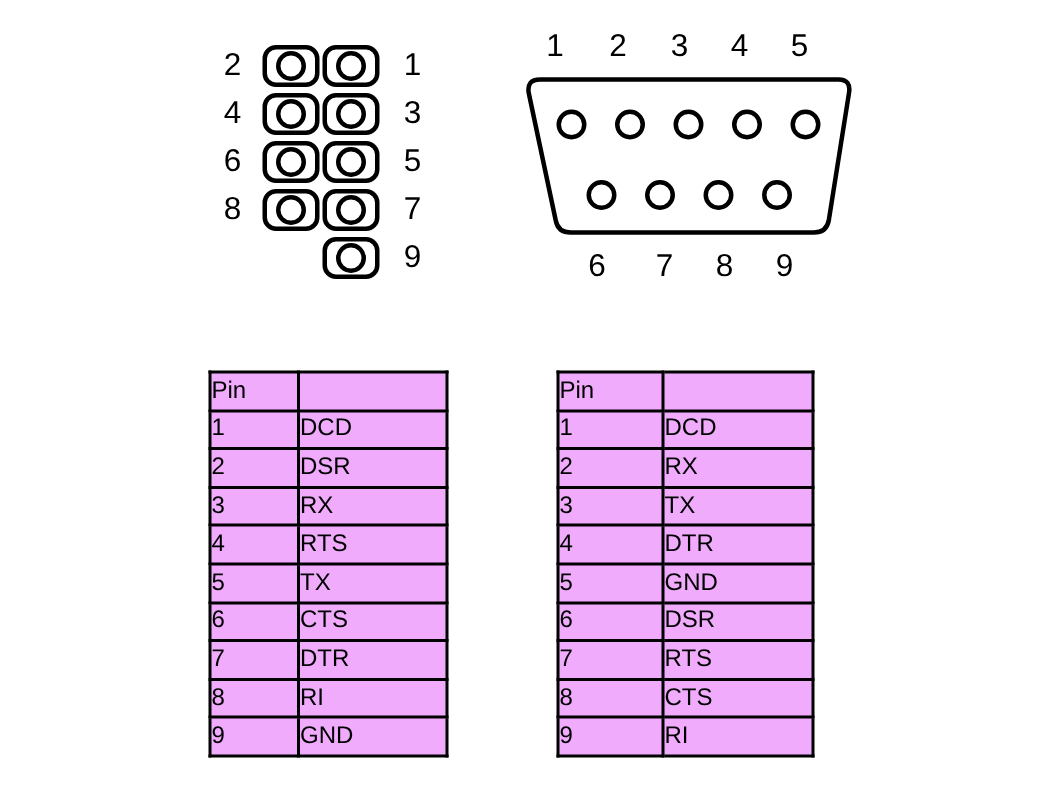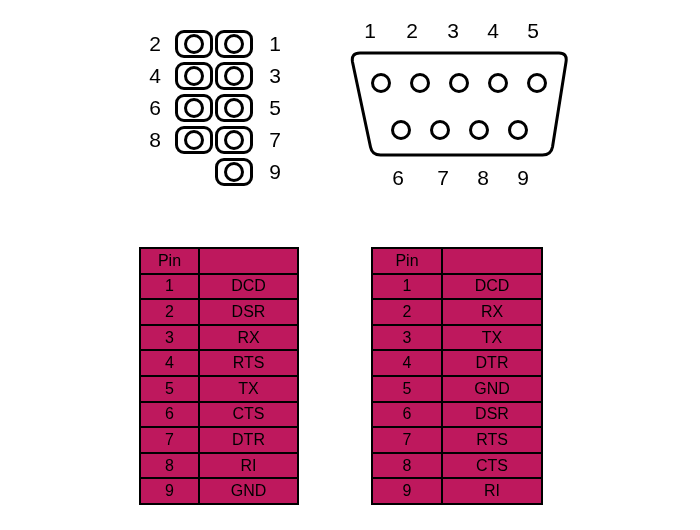--- a/index.html
+++ b/index.html
@@ -60,24 +60,24 @@
   
   table.pin-table {
     position: absolute;
     border-collapse: collapse;
     table-layout: fixed;
     height: 258px;
     font-size: 16px;
   }
   table.pin-table td {
     border: 2px solid #000;
-    text-align: center;
+    text-align: left;
     vertical-align: middle;
     padding: 0;
-    background: #be185d;
+    background: #f0abfc;
   }
 </style>
 </head>
 <body>
 
 <div id="canvas">
 
   <div>
 
     <div class="hdr-label" style="left:140px; top:30px;">2</div>

